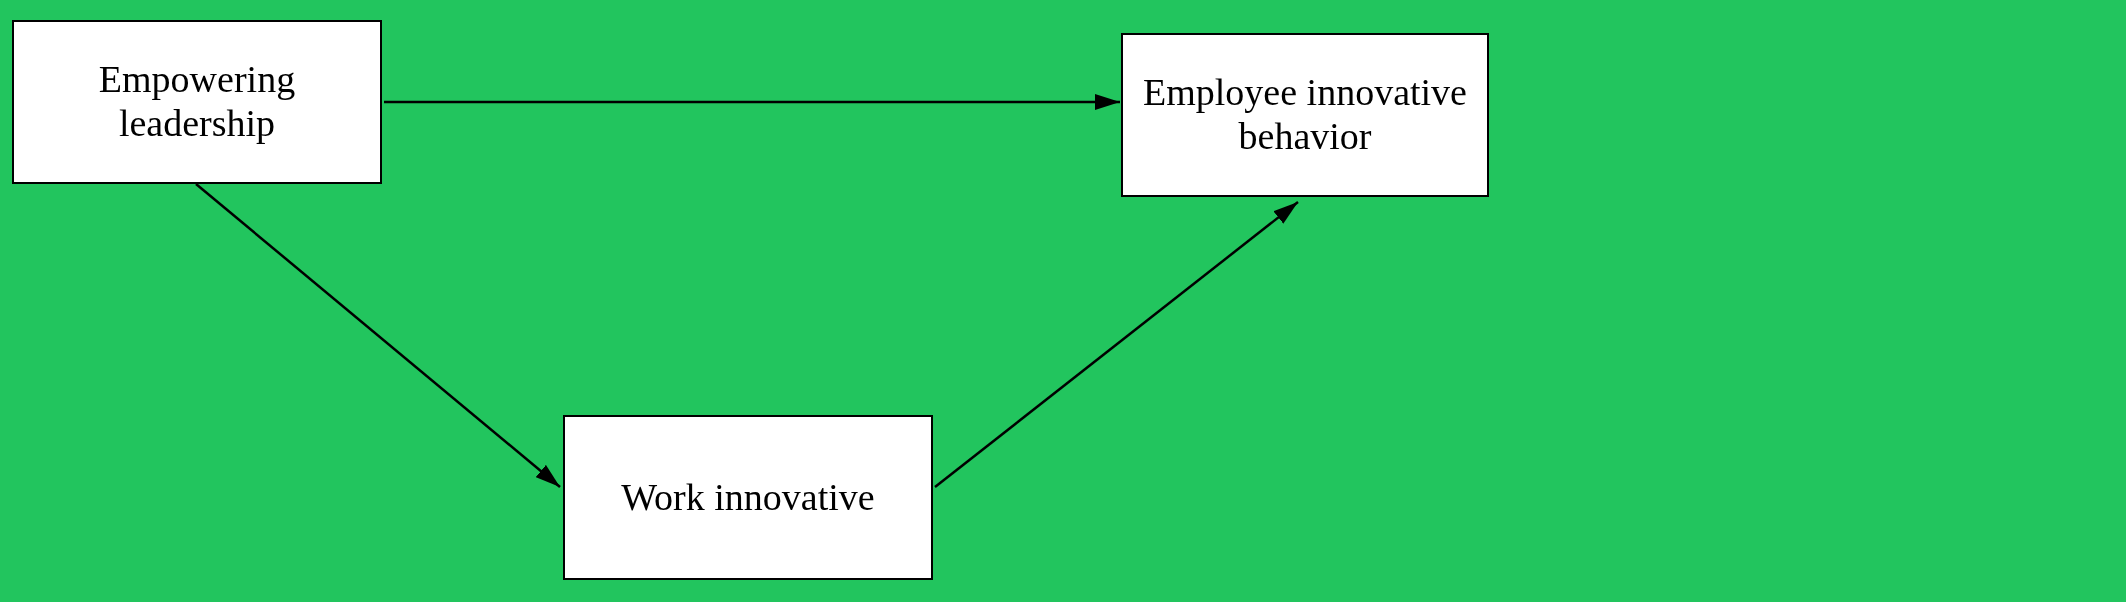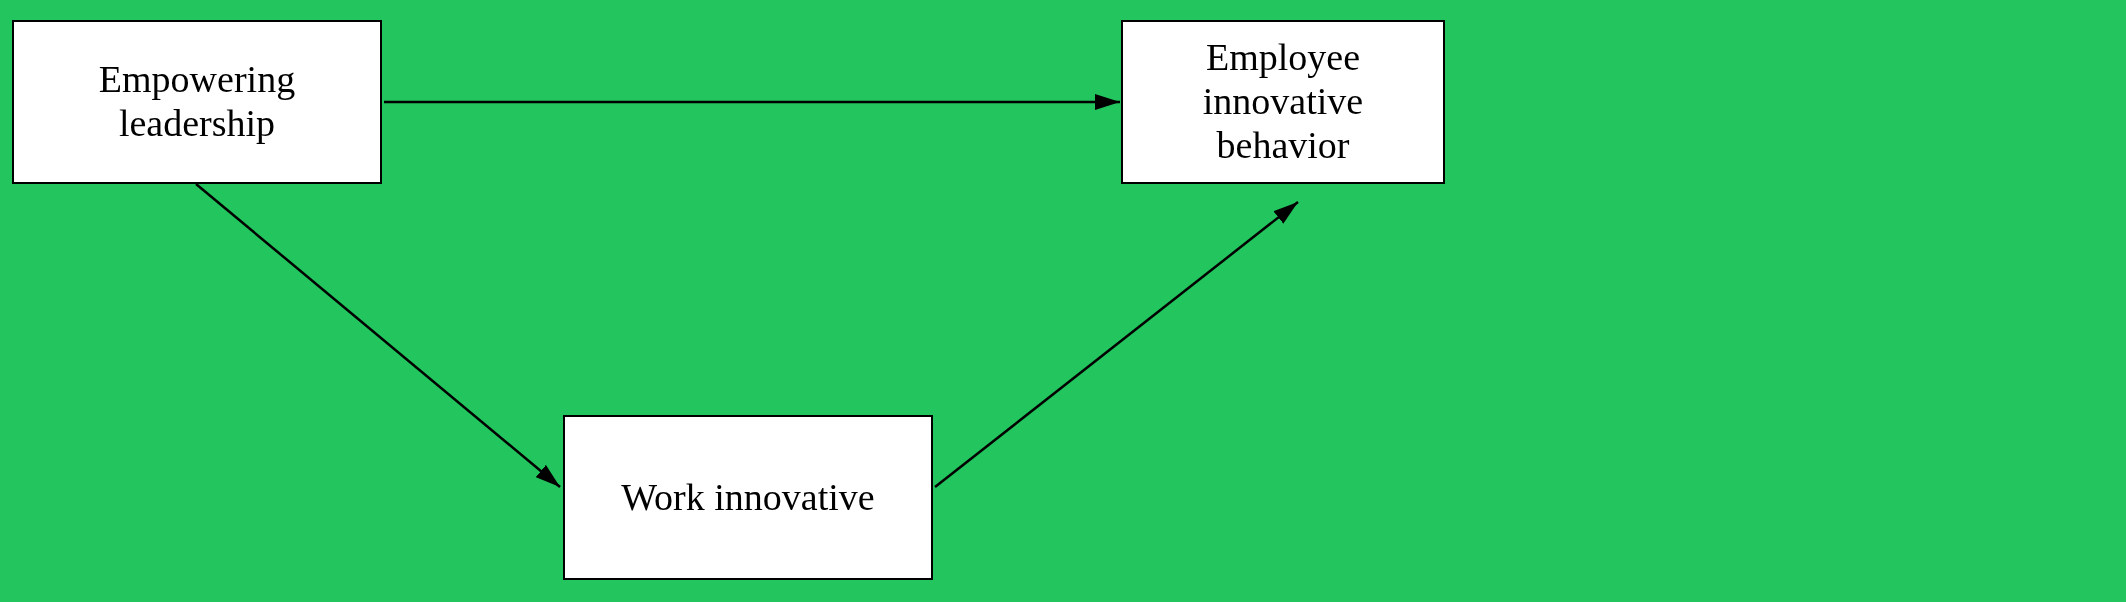--- a/index.html
+++ b/index.html
@@ -40,22 +40,22 @@
     white-space: pre-line;
   }
   #node-empowering-leadership {
     left: 12px;
     top: 20px;
     width: 370px;
     height: 164px;
   }
   #node-employee-innovative-behavior {
     left: 1121px;
-    top: 20px;
-    width: 324px;
+    top: 33px;
+    width: 368px;
     height: 164px;
   }
   #node-work-engagement {
     left: 563px;
     top: 415px;
     width: 370px;
     height: 165px;
   }
 </style>
 </head>

